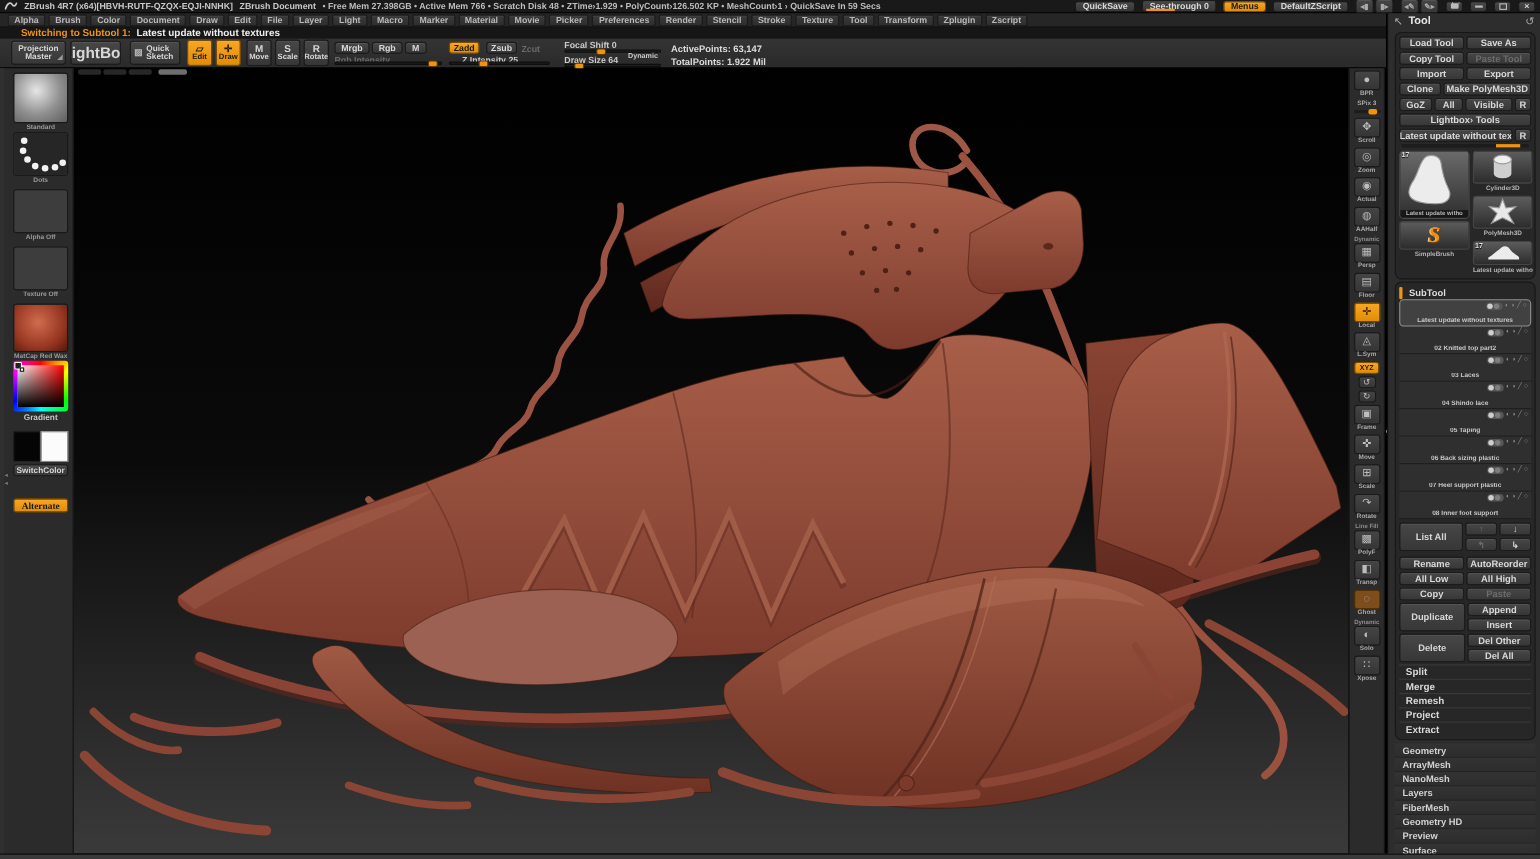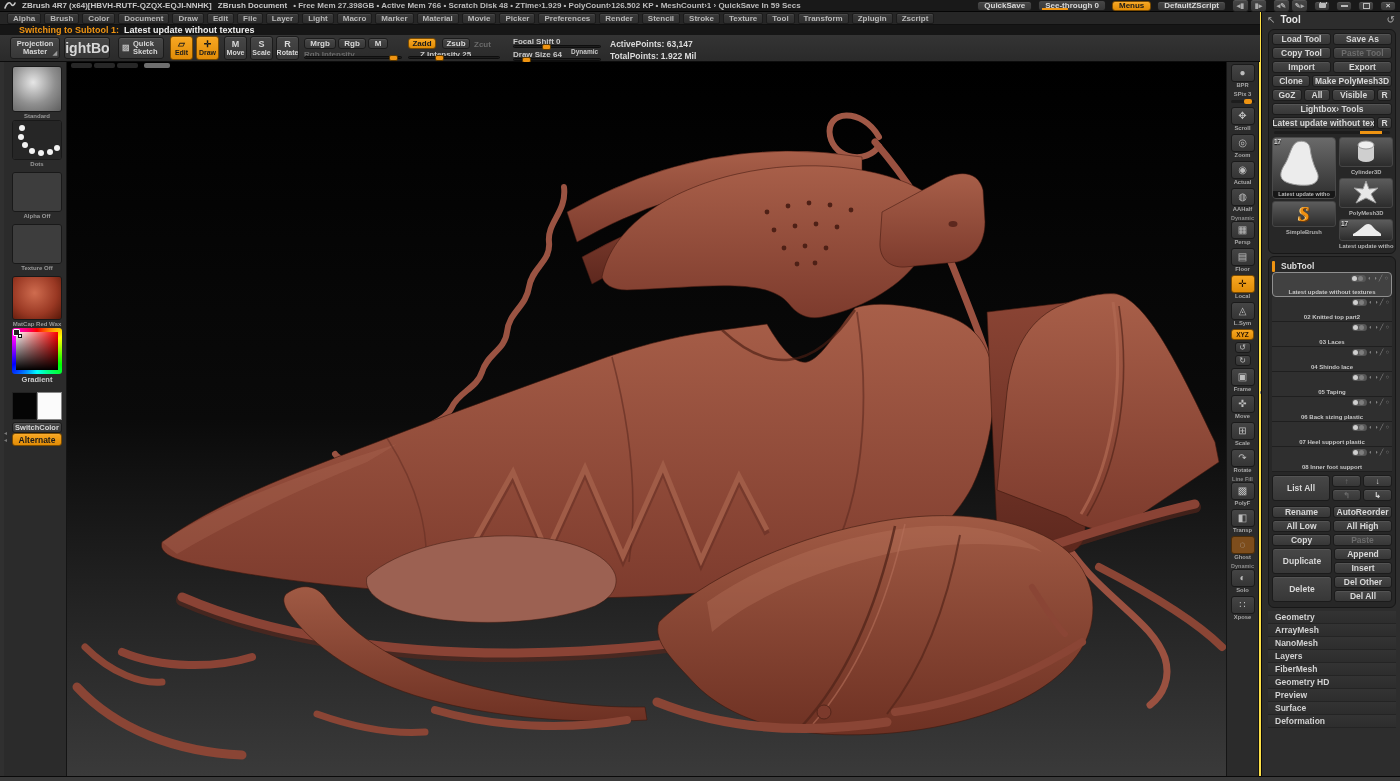--- a/index.html
+++ b/index.html
@@ -1,18 +1,18 @@
 <!DOCTYPE html>
 <html><head>
 <meta charset="utf-8">
 <style>
   * { margin:0; padding:0; box-sizing:border-box; }
   html,body { width:1400px; height:781px; overflow:hidden; background:#222;
     font-family:"Liberation Sans", sans-serif; -webkit-user-select:none; }
-  #app { position:relative; width:1400px; height:781px; background:#fde047; overflow:hidden; }
+  #app { position:relative; width:1400px; height:781px; background:#000000; overflow:hidden; }
 
   
   .btn { display:flex; align-items:center; justify-content:center;
     background:linear-gradient(#474747,#373737); border:1px solid #1b1b1b; border-radius:3px;
     color:#d8d8d8; font-size:9px; font-weight:bold; height:13px;
     box-shadow:inset 0 1px 0 rgba(255,255,255,.07); white-space:nowrap; overflow:hidden; cursor:default; }
   .btn.dim { color:#6c6c6c; }
   .btn.orange { background:linear-gradient(#f8a722,#e18c07); color:#1a1a1a; border-color:#7c4c00; }
 
   
@@ -385,21 +385,21 @@
         <i class="cp-cursor2"></i>
       </div>
       <div class="lt-label" style="font-size:7.5px; color:#c9c9c9; text-align:center;">Gradient</div>
     </div>
     <div class="lt-item" style="top:330px;">
       <div class="swatches">
         <i class="sw-main"></i>
         <i class="sw-sec"></i>
       </div>
       <div class="btn switchcolor-btn" style="margin-top:2px;">SwitchColor</div>
-      <div class="btn alt-btn orange" style="margin-top:0;">Alternate</div>
+      <div class="btn alt-btn orange" style="margin-top:20px;font-family:Liberation Serif, serif;">Alternate</div>
     </div>
     <div class="tray-arrows">◂<br>◂</div>
   </div>
 
   <div class="canvas">
     <svg width="1159" height="714" viewBox="0 0 1159 714" preserveAspectRatio="none">
       <defs>
         <linearGradient id="bgGrad" x1="0" y1="0" x2="0" y2="1">
           <stop offset="0" stop-color="#000000"></stop>
             <stop offset="0.5" stop-color="#0a0a0a"></stop>
@@ -933,20 +933,32 @@
           <div class="btn">Insert</div>
         </div>
       </div>
       <div class="rowflex">
         <div class="btn" style="height:26px;">Delete</div>
         <div style="flex:1; display:flex; flex-direction:column; gap:2px;">
           <div class="btn">Del Other</div>
           <div class="btn">Del All</div>
         </div>
       </div>
+      <div class="bars">
+
+          <div class="btn">Split</div>
+
+          <div class="btn">Merge</div>
+
+          <div class="btn">Remesh</div>
+
+          <div class="btn">Project</div>
+
+          <div class="btn">Extract</div>
+        </div>
     </div>
 
     <div class="sections">
 
         <div class="sec">Geometry</div>
 
         <div class="sec">ArrayMesh</div>
 
         <div class="sec">NanoMesh</div>
 

